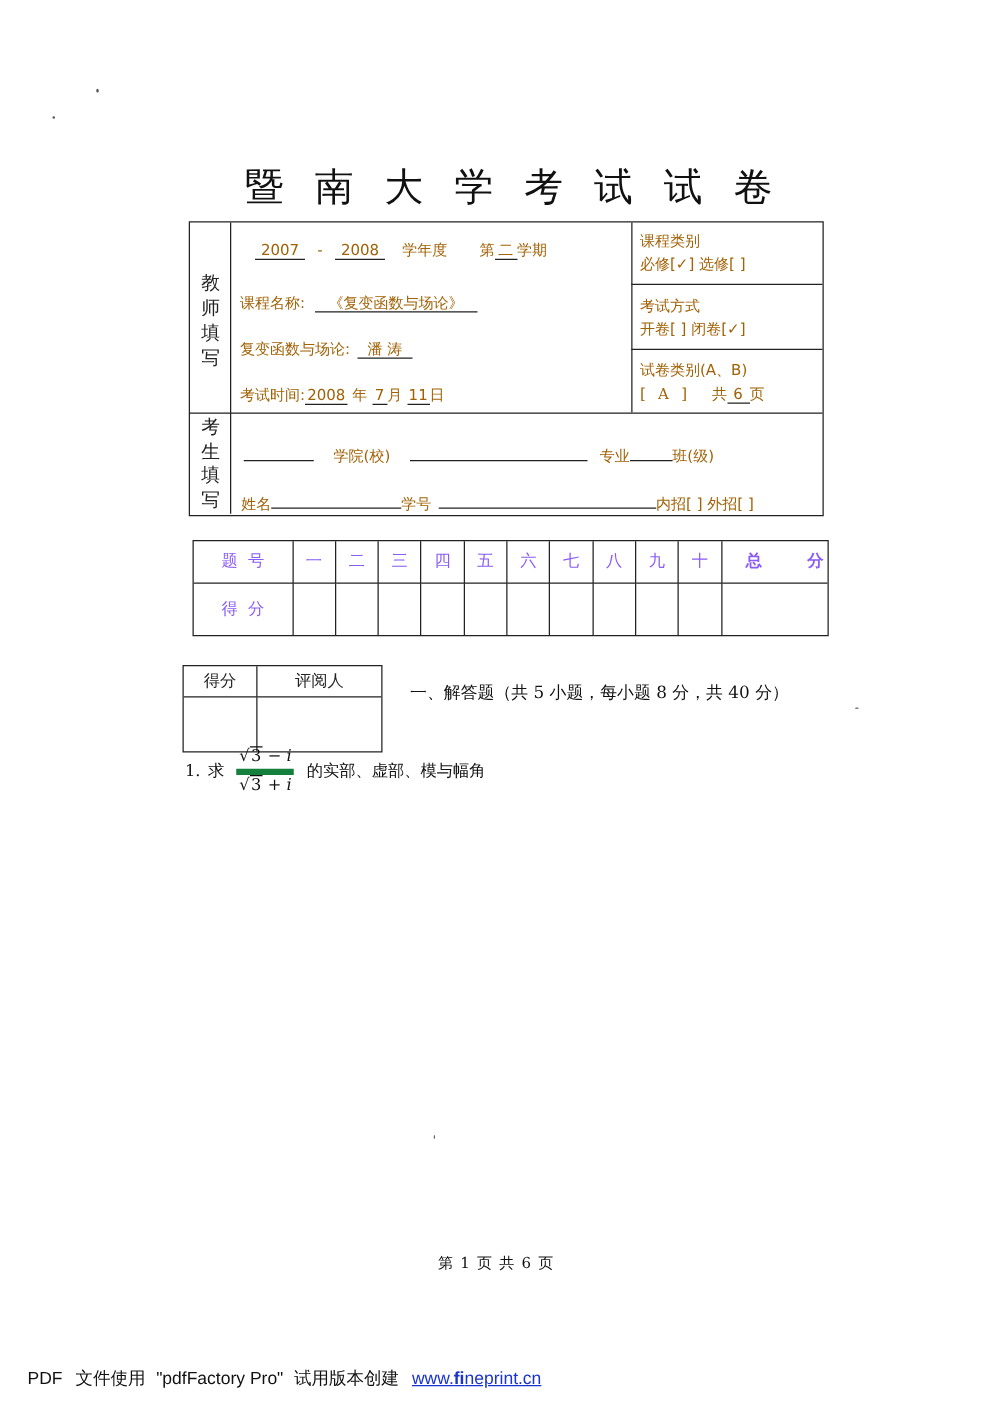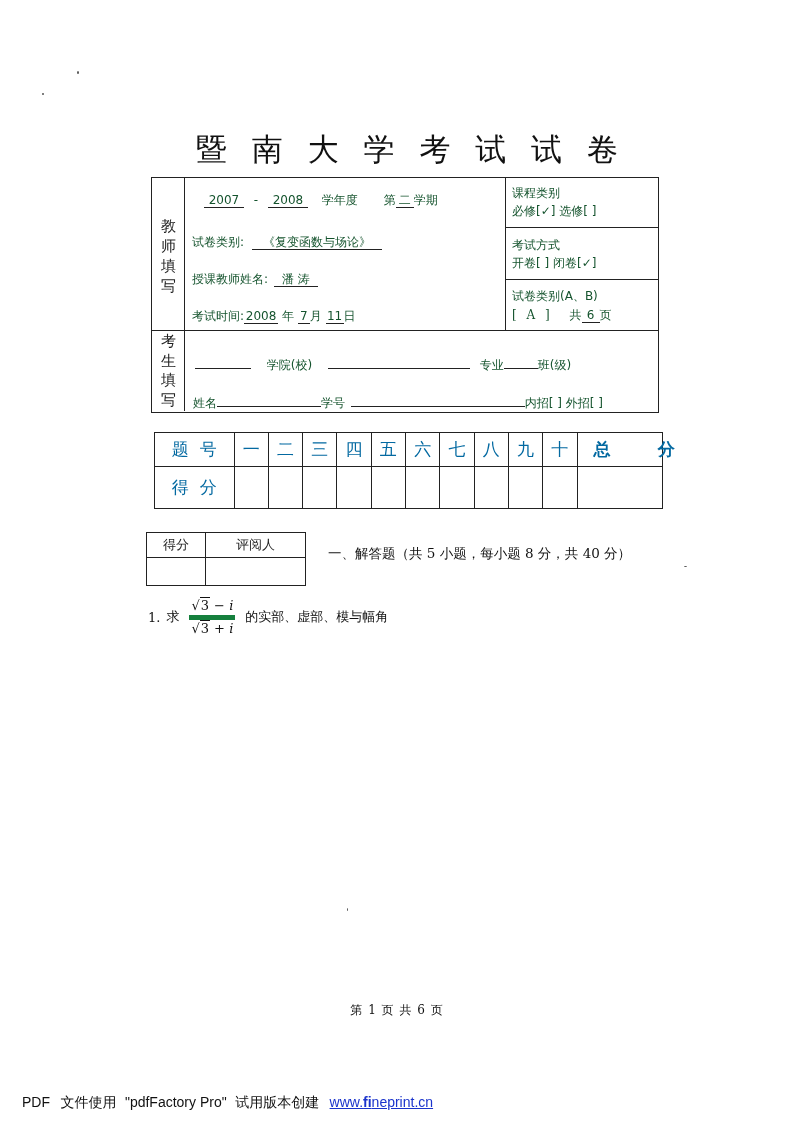--- a/index.html
+++ b/index.html
@@ -28,39 +28,39 @@
     .info {
       left: 151px; top: 177px; width: 508px; height: 236px;
       border: 1.5px solid #222; box-sizing: border-box;
     }
     .info .vline { position: absolute; background: #222; width: 1.3px; }
     .info .hline { position: absolute; background: #222; height: 1.3px; }
     .side-label {
       position: absolute; width: 33px; text-align: center;
       font-size: 15px; line-height: 20px; color: #222;
     }
-    .field { position: absolute; font-size: 12px; color: #14532d; white-space: nowrap; }
+    .field { position: absolute; font-size: 12px; color: #a16207; white-space: nowrap; }
     .u { display: inline-block; border-bottom: 1px solid #222; text-align: center; line-height: 14px; }
     .blank { display: inline-block; border-bottom: 1px solid #222; height: 12px; vertical-align: baseline; }
 
     
     .score {
       left: 154px; top: 432px; width: 509px; height: 77px;
       border: 1.5px solid #222; box-sizing: border-box;
     }
     .score table { border-collapse: collapse; width: 100%; height: 100%; table-layout: fixed; }
-    .score td { border: 1.2px solid #222; text-align: center; font-size: 17px; color: #0369a1; padding: 0; }
+    .score td { border: 1.2px solid #222; text-align: center; font-size: 13px; color: #8b5cf6; padding: 0; }
     .score tr:first-child td { border-top: none; }
     .score tr:last-child td { border-bottom: none; }
     .score td:first-child { border-left: none; }
     .score td:last-child { border-right: none; }
 
     
     .scorer {
-      left: 146px; top: 532px; width: 160px; height: 54px;
+      left: 146px; top: 532px; width: 160px; height: 70px;
       border: 1.5px solid #222; box-sizing: border-box;
     }
     .scorer table { border-collapse: collapse; width: 100%; height: 100%; table-layout: fixed; }
     .scorer td { border: 1.2px solid #222; text-align: center; font-size: 13px; color: #222; padding: 0; }
     .scorer tr:first-child td { border-top: none; height: 24px; }
     .scorer tr:last-child td { border-bottom: none; }
     .scorer td:first-child { border-left: none; width: 58px; }
     .scorer td:last-child { border-right: none; }
 
     .section-title {
@@ -131,26 +131,26 @@
 
   <div class="field" style="left:52px;top:14px;">
     <span class="u" style="width:40px;">2007</span>
     <span style="margin:0 6px;">-</span>
     <span class="u" style="width:40px;">2008</span>
     <span style="margin-left:10px;">学年度</span>
     <span style="margin-left:22px;">第</span><span class="u" style="width:18px;">二</span><span>学期</span>
   </div>
 
   <div class="field" style="left:40px;top:56px;">
-    <span>试卷类别:</span>
+    <span>课程名称:</span>
     <span class="u" style="width:130px;margin-left:4px;">《复变函数与场论》</span>
   </div>
 
   <div class="field" style="left:40px;top:93px;">
-    <span>授课教师姓名:</span>
+    <span>复变函数与场论:</span>
     <span class="u" style="width:44px;margin-left:2px;">潘 涛</span>
   </div>
 
   <div class="field" style="left:40px;top:130px;">
     <span>考试时间:</span><span class="u" style="width:34px;">2008</span>
     <span>年</span>
     <span class="u" style="width:12px;">7</span><span>月</span>
     <span class="u" style="width:18px;">11</span><span>日</span>
   </div>
 

